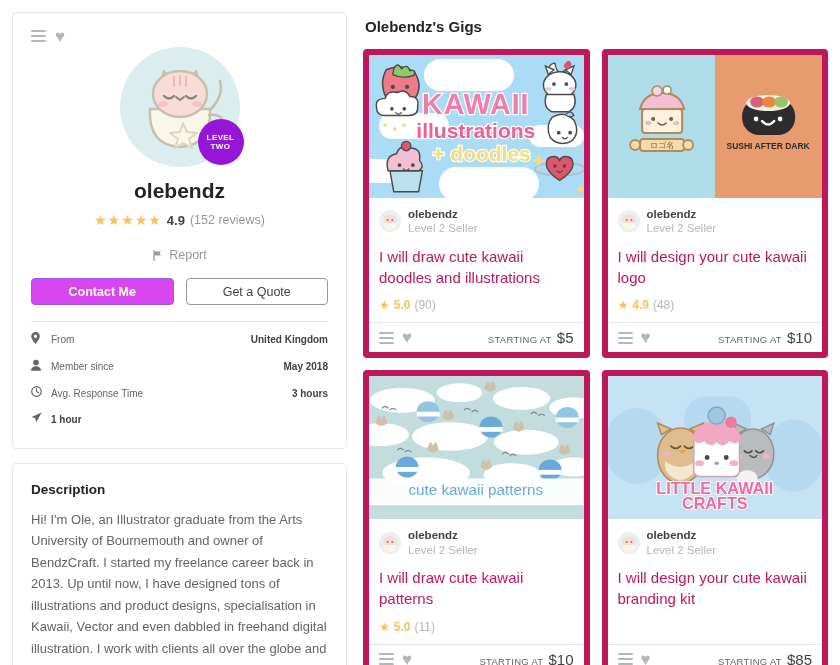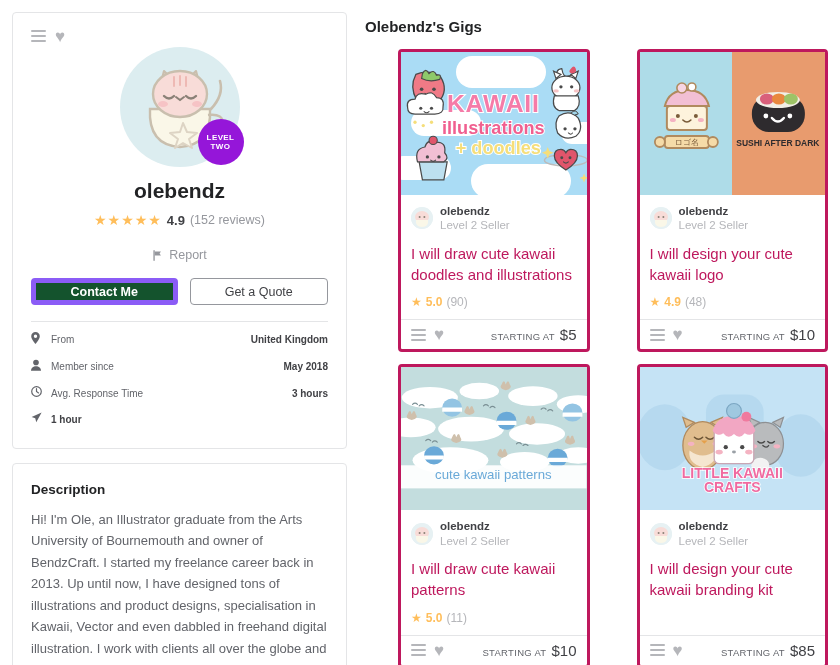--- a/index.html
+++ b/index.html
@@ -47,39 +47,39 @@
   .rcount { color: #95979d; font-size: 12.5px; }
   .report-row {
     display: flex; align-items: center; justify-content: center; gap: 6px;
     margin-top: 20px; color: #95979d; font-size: 12.5px;
   }
   .btn-row { display: flex; gap: 12px; margin-top: 16px; }
   .btn {
     flex: 1; height: 27px; border-radius: 4px; font-size: 12.5px; font-weight: bold;
     display: flex; align-items: center; justify-content: center; cursor: pointer;
   }
-  .btn-primary { background: #14532d; color: #fff; border: 5px solid #8b5cf6; }
+  .btn-primary { background: #d946ef; color: #fff; border: 1px solid #8b5cf6; }
   .btn-ghost { background: #fff; color: #404145; border: 1px solid #95979d; font-weight: normal; }
 
   .divider { height: 1px; background: #e4e5e7; margin: 16px 0 4px; }
   .stat { display: flex; align-items: center; font-size: 10px; padding: 6px 0; }
   .stat-ic { width: 20px; color: #62646a; font-size: 12px; flex: 0 0 20px; }
   .stat-label { color: #62646a; flex: 1; }
   .stat-val { color: #404145; font-weight: bold; }
 
   .desc-card { padding: 18px; }
   .desc-title { font-size: 13.5px; font-weight: bold; color: #222325; }
   .desc-body { margin-top: 12px; font-size: 13px; line-height: 1.65; color: #62646a; }
 
   
   .right-col { flex: 1; display: flex; flex-direction: column; }
   .gigs-title { font-size: 15px; font-weight: bold; color: #222325; margin: 6px 0 14px 2px; }
   .gig-grid { display: grid; grid-template-columns: 1fr 1fr; gap: 12px; }
-  .gig-card { border: 3px solid #be185d; border-radius: 4px; background: #fff; overflow: hidden;
-              display: flex; flex-direction: column; margin-left: 35px; }
+  .gig-card { border: 6px solid #be185d; border-radius: 4px; background: #fff; overflow: hidden;
+              display: flex; flex-direction: column; }
   .gig-img { height: 143px; position: relative; overflow: hidden; }
   .gig-body { padding: 9px 10px 0; flex: 1; }
   .seller-row { display: flex; align-items: center; gap: 7px; }
   .s-av { width: 22px; height: 22px; border-radius: 50%; background: #e7f1f3; position: relative; overflow: hidden; flex: 0 0 22px; }
   .s-name { font-size: 11.5px; font-weight: bold; color: #404145; line-height: 1.25; }
   .s-lvl { font-size: 11.5px; color: #b5b6ba; line-height: 1.25; }
   .gig-title { font-size: 15px; color: #be185d; line-height: 1.42; margin-top: 10px; }
   .gig-rate { display: flex; align-items: center; gap: 4px; margin-top: 10px; font-size: 12px; }
   .gig-rate .st { color: #ffbe5b; font-size: 12px; }
   .gig-rate .rv { color: #ffbe5b; font-weight: bold; }

